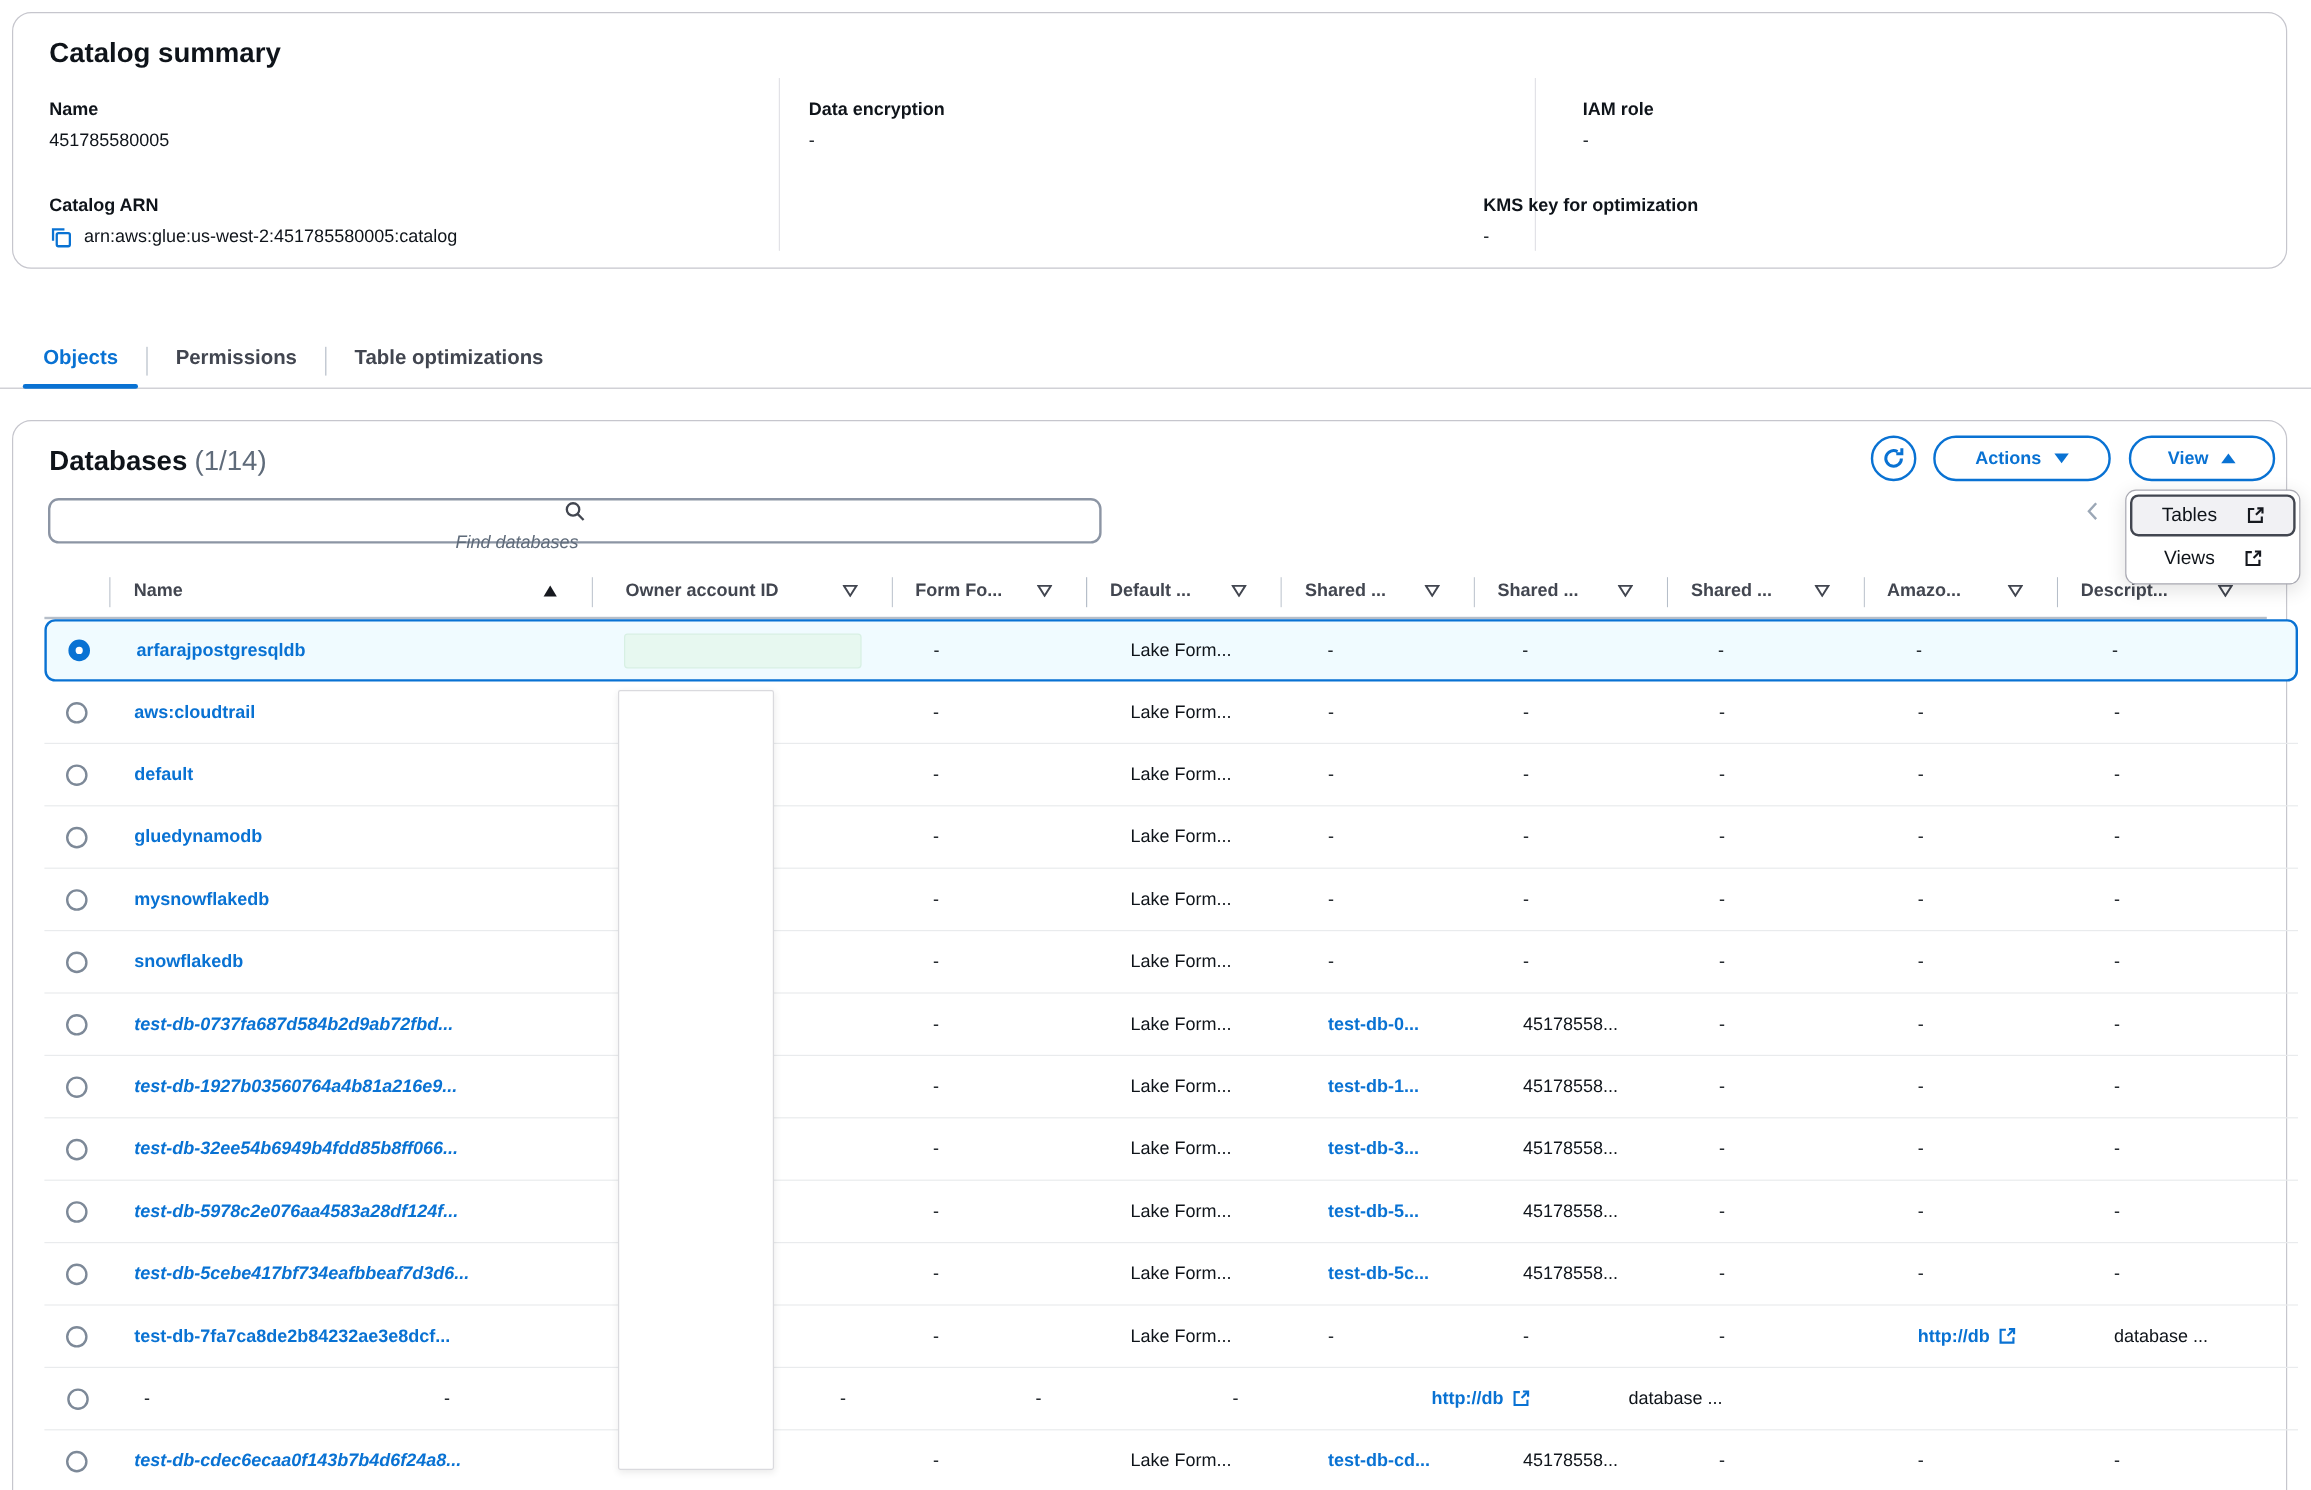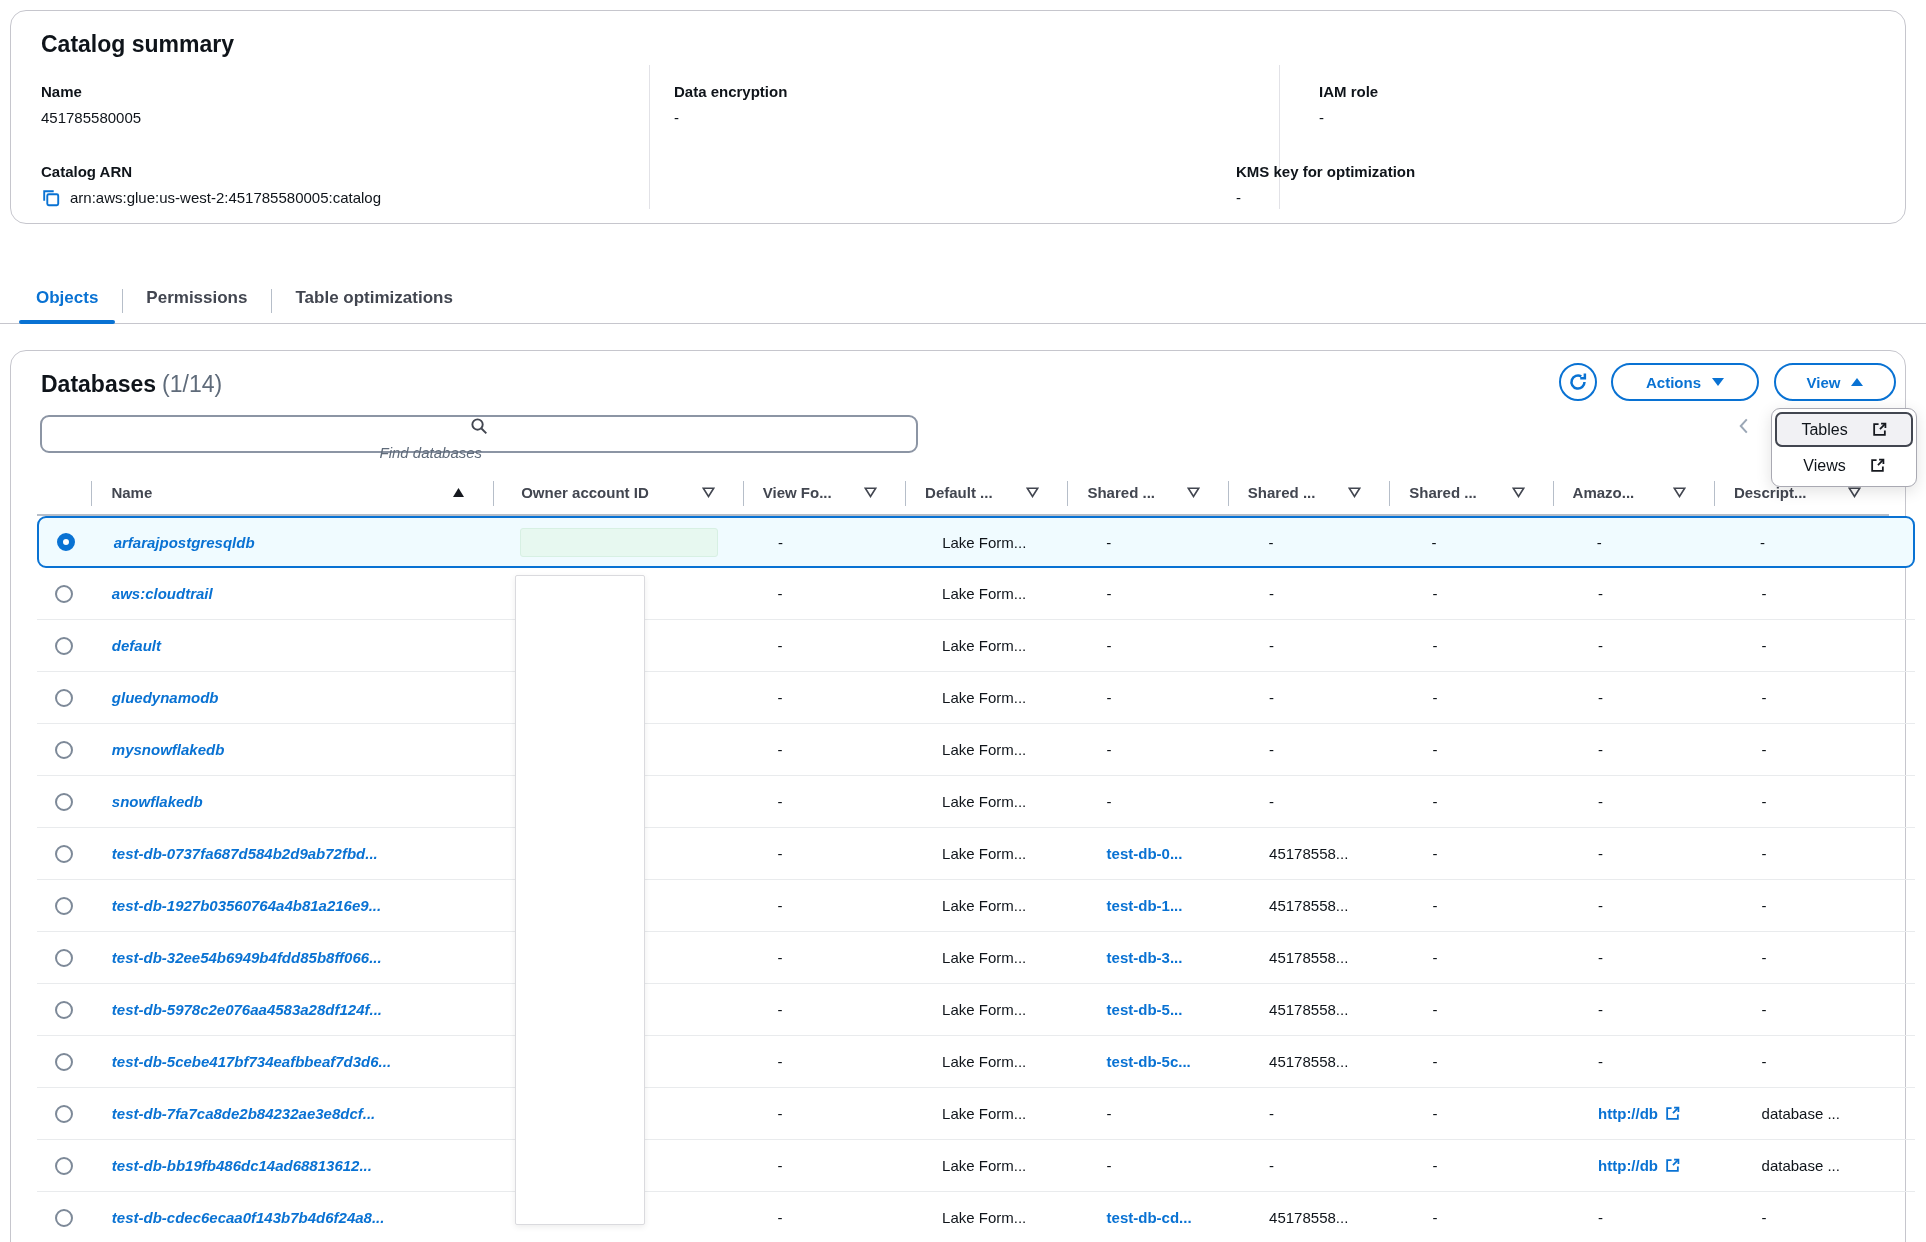--- a/index.html
+++ b/index.html
@@ -148,21 +148,21 @@
   .col-shared3 { width: 166px; }
   .col-amazon  { width: 164px; }
   .col-description { width: 178px; }
 
   .radio {
     width: 18px; height: 18px; border-radius: 50%;
     border: 2px solid #7d8998; background: #fff; cursor: pointer;
   }
   .radio.checked { border: 6px solid #0972d3; }
 
-  .db-link { color: #0972d3; font-weight: 700; cursor: pointer; font-style: italic; }
+  .db-link { color: #0972d3; font-weight: 700; cursor: pointer; }
   .db-link.italic { font-style: italic; }
   .cell-link { color: #0972d3; font-weight: 700; cursor: pointer; display: inline-flex; align-items: center; gap: 7px; }
 
   .mint-box {
     width: 198px; height: 29px; margin-left: -9px;
     background: #e7f8f0; border: 1px solid #d7f0e3; border-radius: 3px;
   }
 
   
   .owner-overlay {
@@ -285,21 +285,21 @@
       </div>
       <div class="h-cell col-owner">
         <span>Owner account ID</span>
         <span class="h-icon">
           <svg width="13" height="11" viewBox="0 0 13 11">
             <path d="M1.3 1.2 H11.7 L6.5 9.5 Z" fill="none" stroke="#424650" stroke-width="1.6"></path>
           </svg>
         </span>
       </div>
       <div class="h-cell col-lake">
-        <span>View Fo...</span>
+        <span>Form Fo...</span>
         <span class="h-icon">
           <svg width="13" height="11" viewBox="0 0 13 11">
             <path d="M1.3 1.2 H11.7 L6.5 9.5 Z" fill="none" stroke="#424650" stroke-width="1.6"></path>
           </svg>
         </span>
       </div>
       <div class="h-cell col-default">
         <span>Default ...</span>
         <span class="h-icon">
           <svg width="13" height="11" viewBox="0 0 13 11">
@@ -571,23 +571,20 @@
               </svg>
             </span>
           </span>
         </div>
         <div class="t-cell col-description">database ...</div>
       </div>
       <div class="t-row">
         <div class="t-cell col-sel">
           <span class="radio"></span>
         </div>
-        <div class="t-cell col-name">
-          <span class="db-link">test-db-bb19fb486dc14ad68813612...</span>
-        </div>
         <div class="t-cell col-owner">-</div>
         <div class="t-cell col-lake">-</div>
         <div class="t-cell col-default">Lake Form...</div>
         <div class="t-cell col-shared1">-</div>
         <div class="t-cell col-shared2">-</div>
         <div class="t-cell col-shared3">-</div>
         <div class="t-cell col-amazon">
           <span class="cell-link">
             <span>http://db</span>
             <span style="display: inline-flex;">

